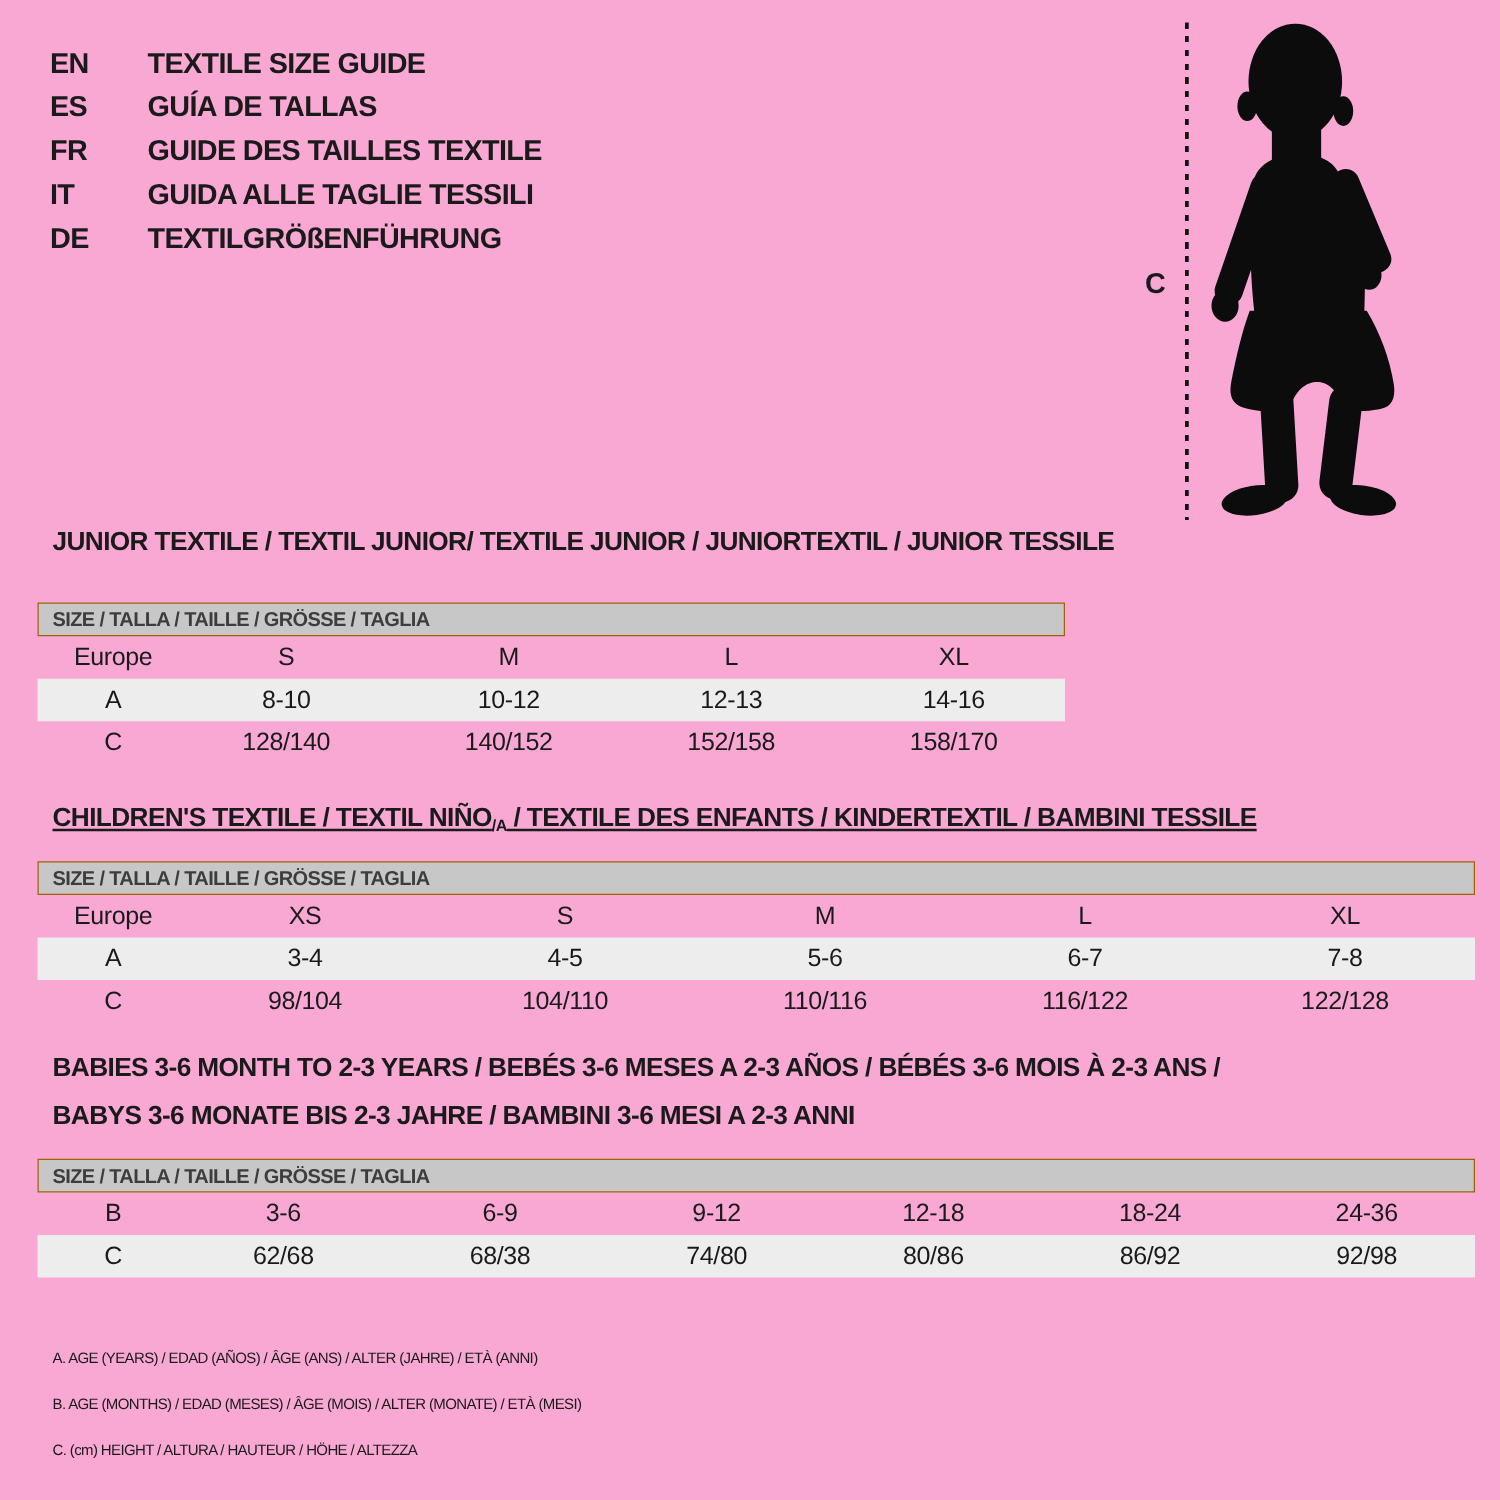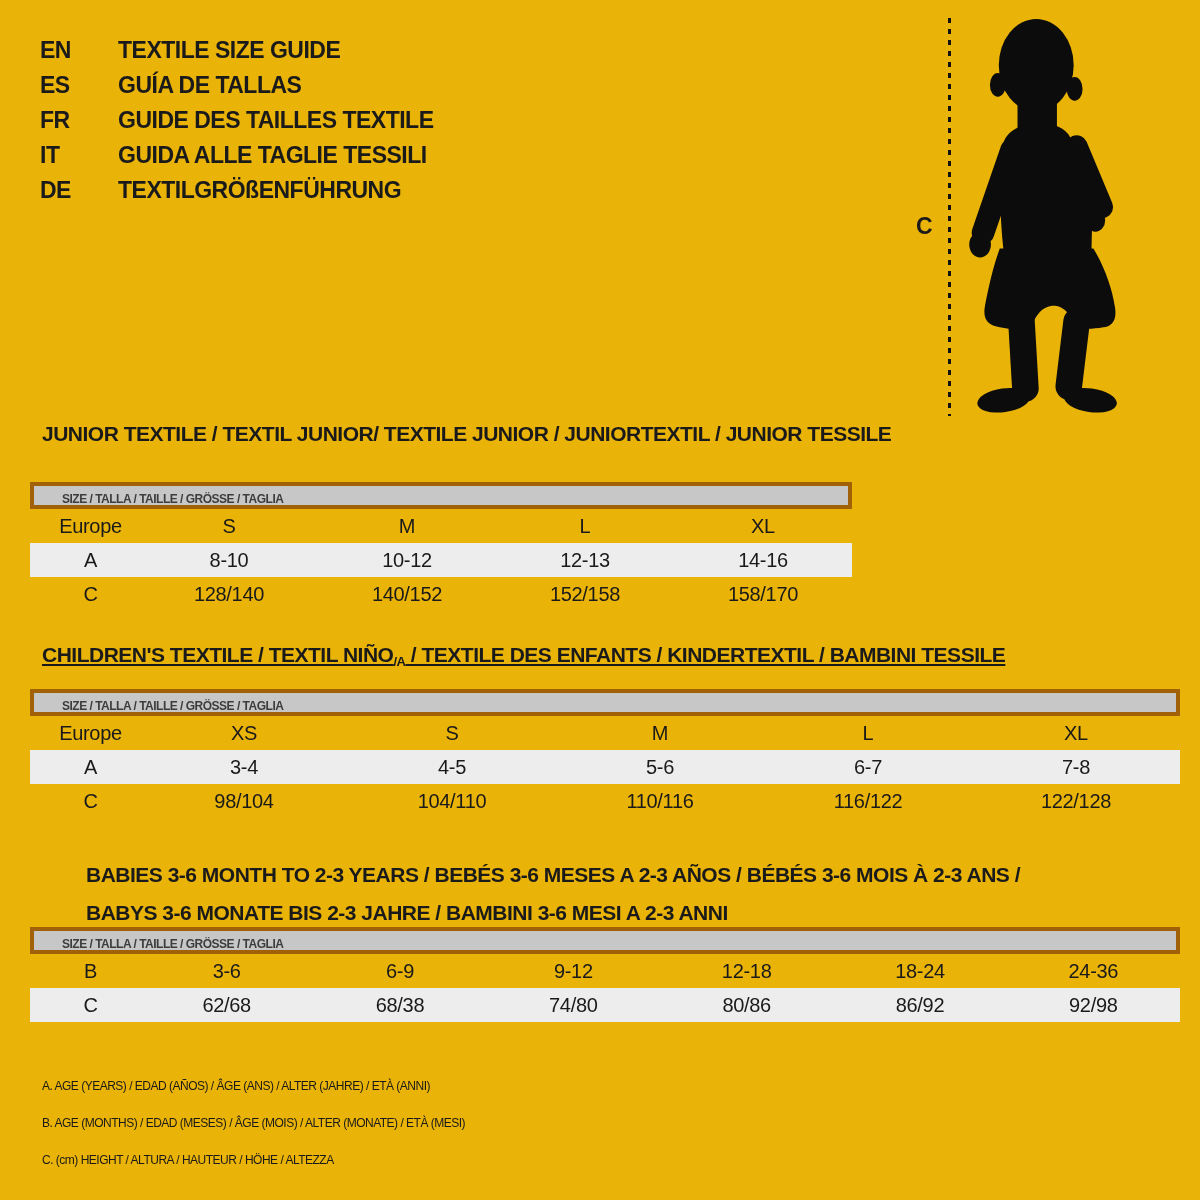--- a/index.html
+++ b/index.html
@@ -4,21 +4,21 @@
 <style>
   html, body {
     margin: 0;
     padding: 0;
     background: #ffffff;
   }
   .page {
     position: relative;
     width: 1200px;
     height: 1200px;
-    background: #eab308;
+    background: #f9a8d4;
     overflow: hidden;
     font-family: "Liberation Sans", "DejaVu Sans", sans-serif;
     color: #1a1a1a;
   }
   
   .languages {
     position: absolute;
     left: 40px;
     top: 33px;
   }
@@ -80,24 +80,24 @@
   }
   
   .size-table {
     position: absolute;
     left: 30px;
   }
   .size-bar {
     height: 27px;
     line-height: 27px;
     background: #c7c7c7;
-    border: 4px solid #a16207;
+    border: 1px solid #a16207;
     box-sizing: border-box;
-    padding-left: 28px;
-    font-size: 12px;
+    padding-left: 11px;
+    font-size: 16px;
     font-weight: bold;
     letter-spacing: -0.5px;
     color: #3d3d3d;
   }
   .trow {
     display: grid;
     height: 34px;
     line-height: 34px;
     font-size: 20px;
     letter-spacing: -0.3px;
@@ -125,21 +125,21 @@
     font-size: 12px;
     font-weight: normal;
     letter-spacing: -0.5px;
     white-space: nowrap;
   }
   
   #junior-title   { top: 422px; }
   #junior-table   { top: 482px; width: 822px; }
   #children-title { top: 643px; text-decoration: underline; }
   #children-table { top: 689px; width: 1150px; }
-  #babies-title   { top: 856px; margin-left: 44px; }
+  #babies-title   { top: 836px; }
   #babies-table   { top: 927px; width: 1150px; }
 </style>
 </head>
 <body>
 
 <div class="page">
 
   <div class="languages">
     <div class="lang-row">
       <span class="lang-code">EN</span><span class="lang-title">TEXTILE SIZE GUIDE</span>

